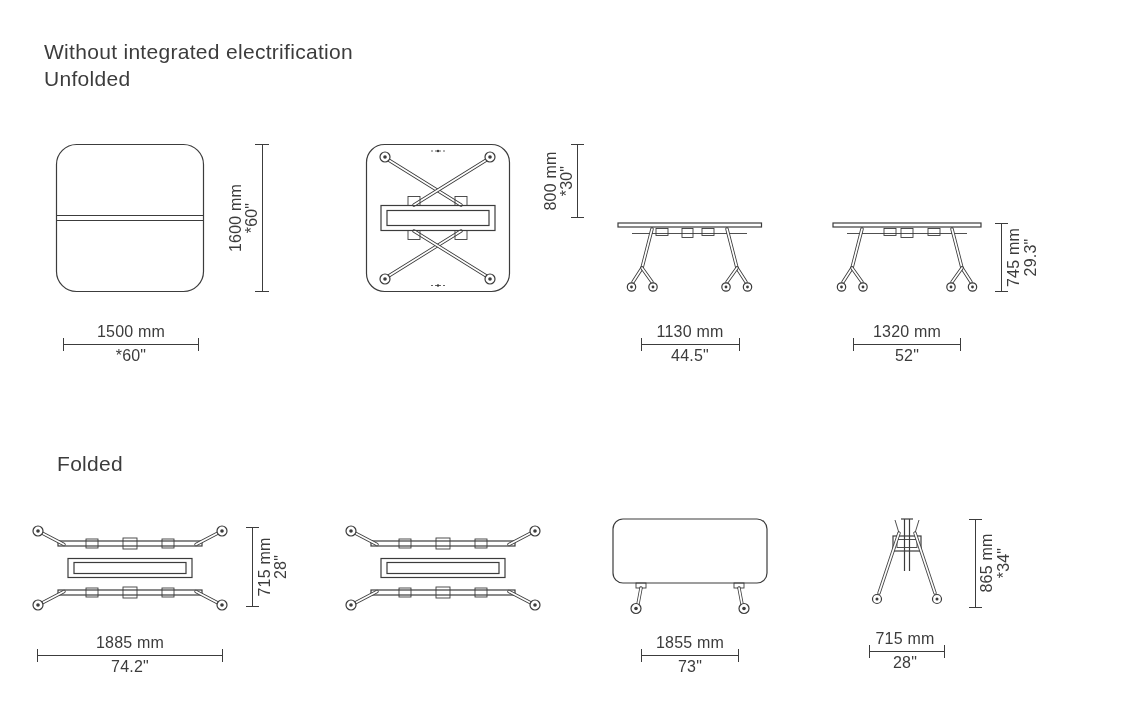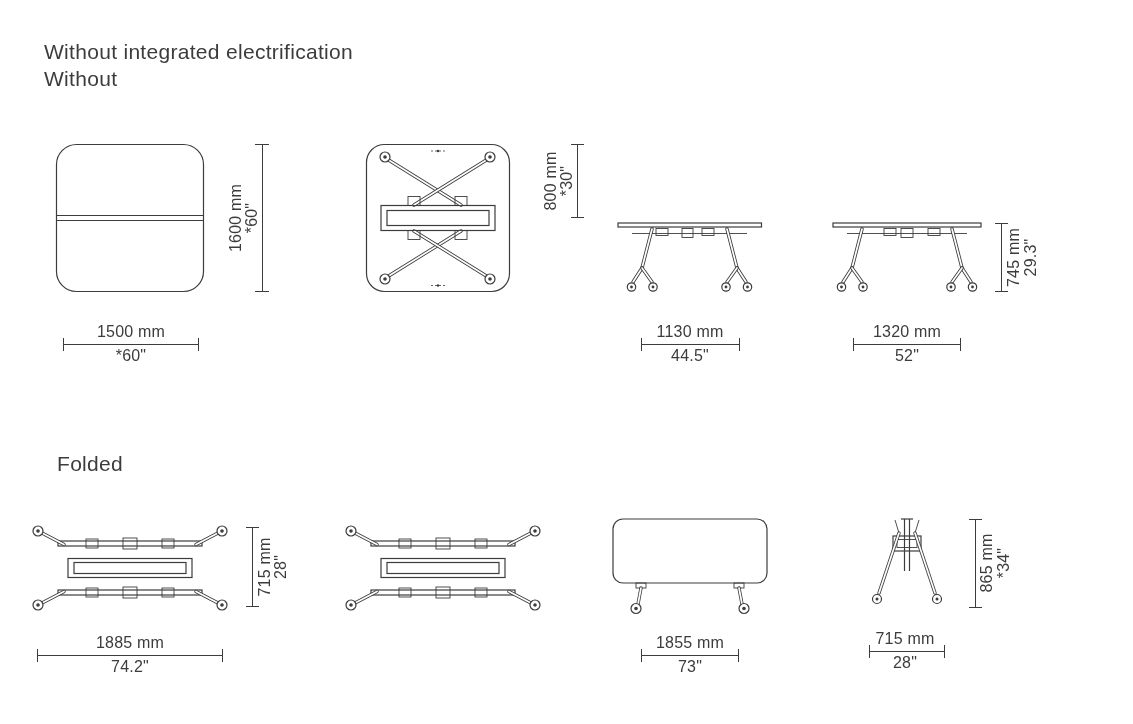--- a/index.html
+++ b/index.html
@@ -21,21 +21,21 @@
   .hub{fill:#3c3c3c;stroke:none;}
   .dim{stroke:#3c3c3c;stroke-width:1;fill:none;}
   text.dimtxt{font-size:16px;fill:#3c3c3c;letter-spacing:.2px;font-family:"Liberation Sans",sans-serif;}
 </style>
 </head>
 <body>
 
 <div class="canvas">
 
   <div class="heading" style="left:44px;top:40px">Without integrated electrification</div>
-  <div class="heading" style="left:44px;top:67px">Without</div>
+  <div class="heading" style="left:44px;top:67px">Unfolded</div>
   <div class="heading" style="left:57px;top:452px">Folded</div>
 
   <svg class="sheet" width="1133" height="724" viewBox="0 0 1133 724">
 
     <g>
       <rect class="ln" x="56.5" y="144.5" width="147" height="147" rx="20"></rect>
       <line class="ln" x1="57" y1="215.5" x2="203" y2="215.5"></line>
       <line class="ln" x1="57" y1="220.5" x2="203" y2="220.5"></line>
     </g>
 

